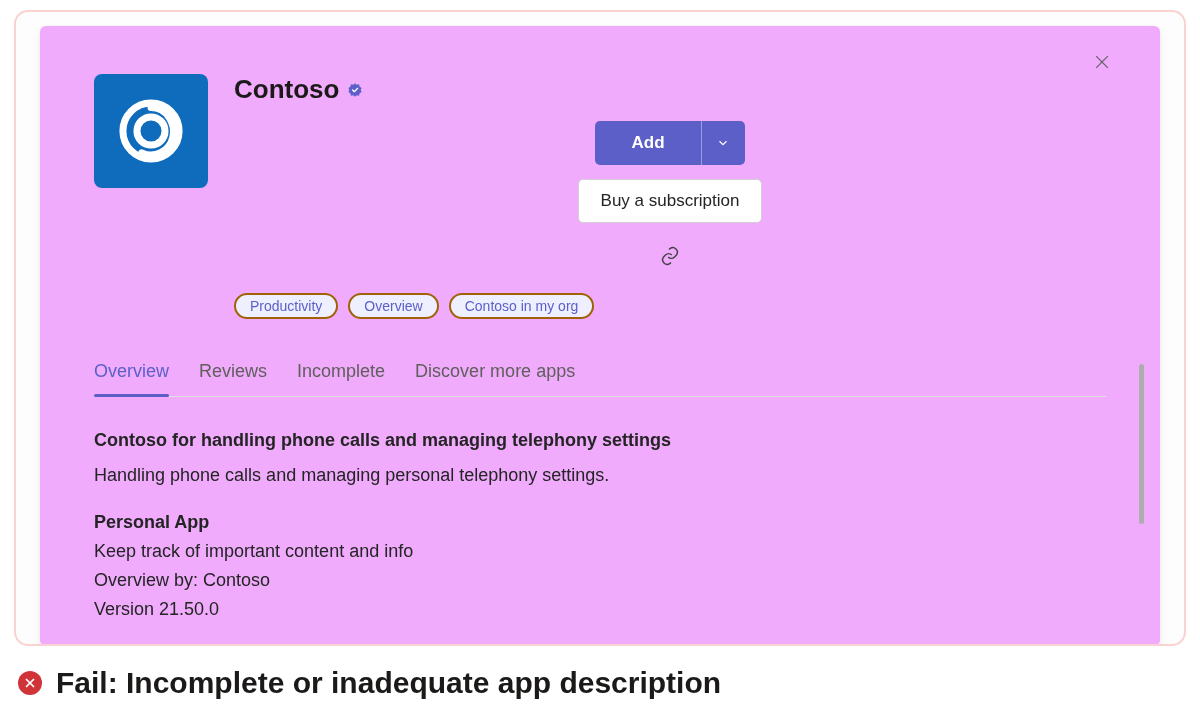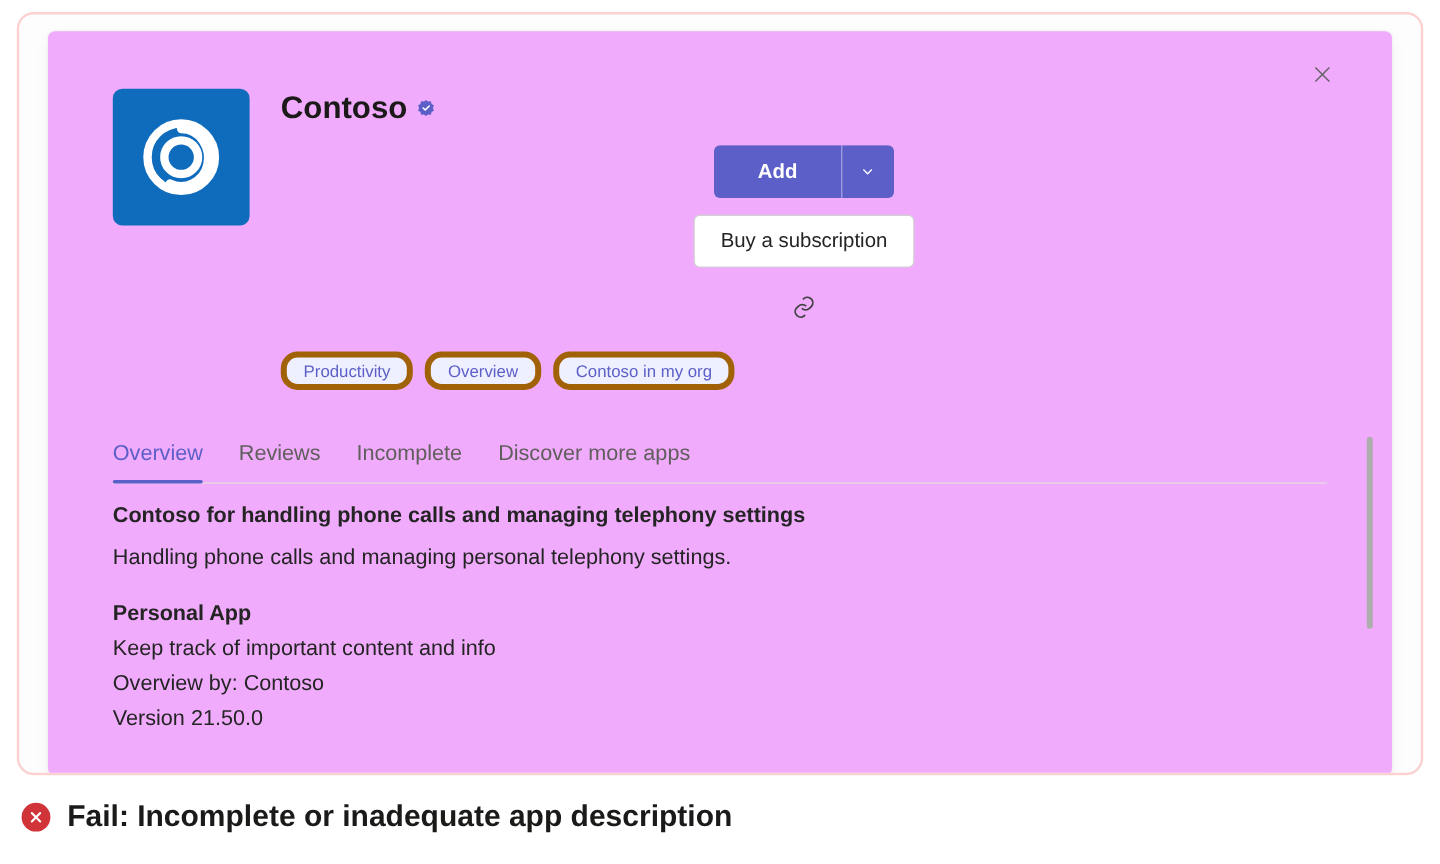--- a/index.html
+++ b/index.html
@@ -95,21 +95,21 @@
   .link-icon {
     width: 38px; height: 38px;
     display:flex;align-items:center;justify-content:center;
     color: #424242;
   }
   .link-icon svg { width: 22px; height: 22px; }
   .tags-row { display:flex; gap:10px; margin-top: 18px; }
   .tag {
     background: #eeefff;
     color: #5b5fc7;
-    border:5px solid #a16207;
+    border:2px solid #a16207;
     border-radius: 14px;
     padding: 3px 14px;
     font-size: 14px;
   }
   .tabs-row {
     display:flex;
     gap: 30px;
     margin-top: 42px;
     border-bottom: 1px solid #e1dfdd;
     position:relative;
@@ -126,21 +126,21 @@
     font-weight: 400;
   }
   .tab.active::after {
     content: "";
     position:absolute;
     left:0; right:0; bottom:-1px;
     height: 3px;
     background: #5b5fc7;
     border-radius: 2px;
   }
-  .content { margin-top: 16px; }
+  .content { margin-top: 33px; }
   .desc-title { font-size: 18px; font-weight: 700; margin-bottom: 14px; }
   .desc-body { font-size: 18px; color: #242424; margin-bottom: 26px; }
   .section-title { font-size: 18px; font-weight: 700; margin-bottom: 4px; }
   .section-line { font-size: 18px; color: #242424; line-height: 1.6; }
 
   .scroll-indicator {
     position:absolute;
     right: 16px;
     top: 338px;
     width: 5px;
@@ -157,21 +157,21 @@
     padding-left: 4px;
   }
   .fail-icon {
     width: 24px; height:24px;
     border-radius: 50%;
     background: #d13438;
     display:flex;align-items:center;justify-content:center;
     flex-shrink:0;
   }
   .fail-icon svg { width: 14px; height: 14px; }
-  .fail-text { font-size: 25px; font-weight: 700; color: #1b1a19; }
+  .fail-text { font-size: 30px; font-weight: 700; color: #1b1a19; }
 </style>
 </head>
 <body>
 
 <div class="outer-frame">
   <div class="card">
 
     <div class="close-btn">
       <svg viewBox="0 0 24 24" fill="none" stroke="currentColor" stroke-width="1.4">
         <line x1="5" y1="5" x2="19" y2="19"></line>

